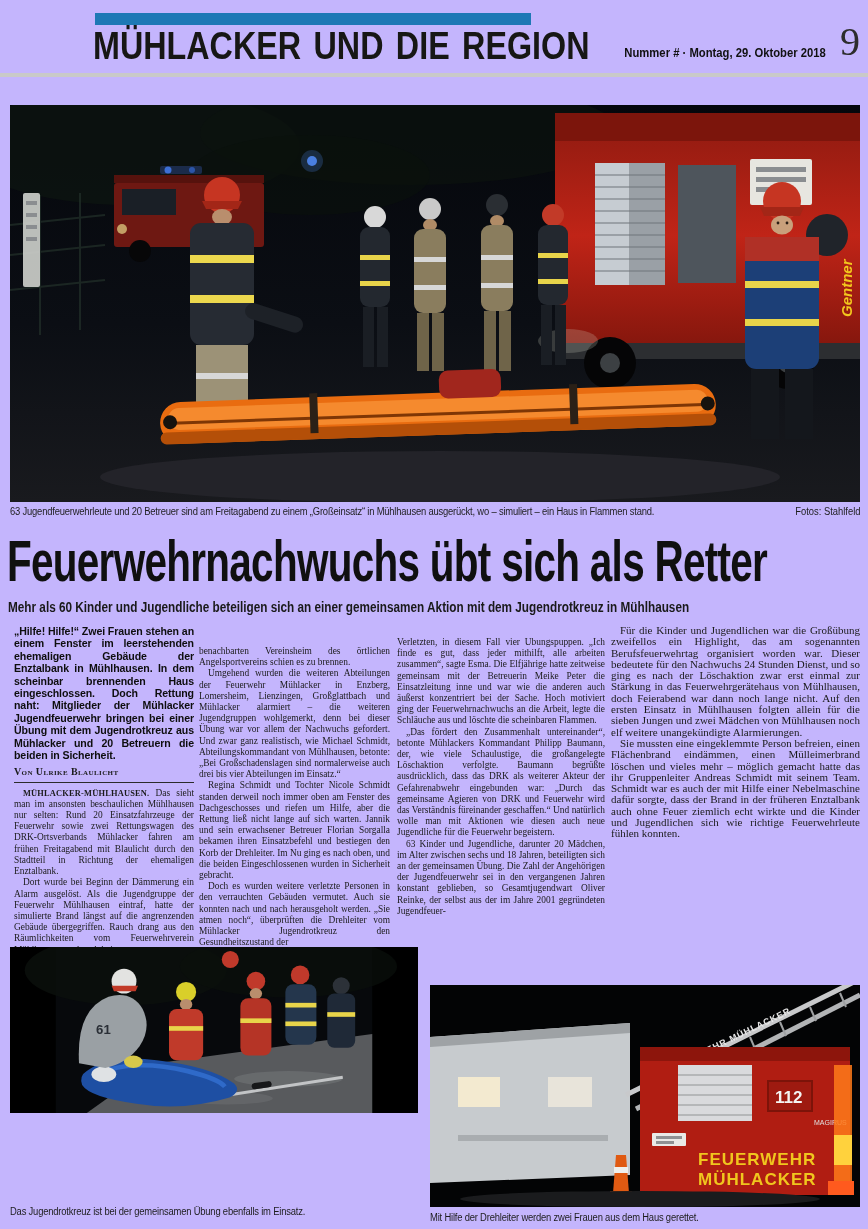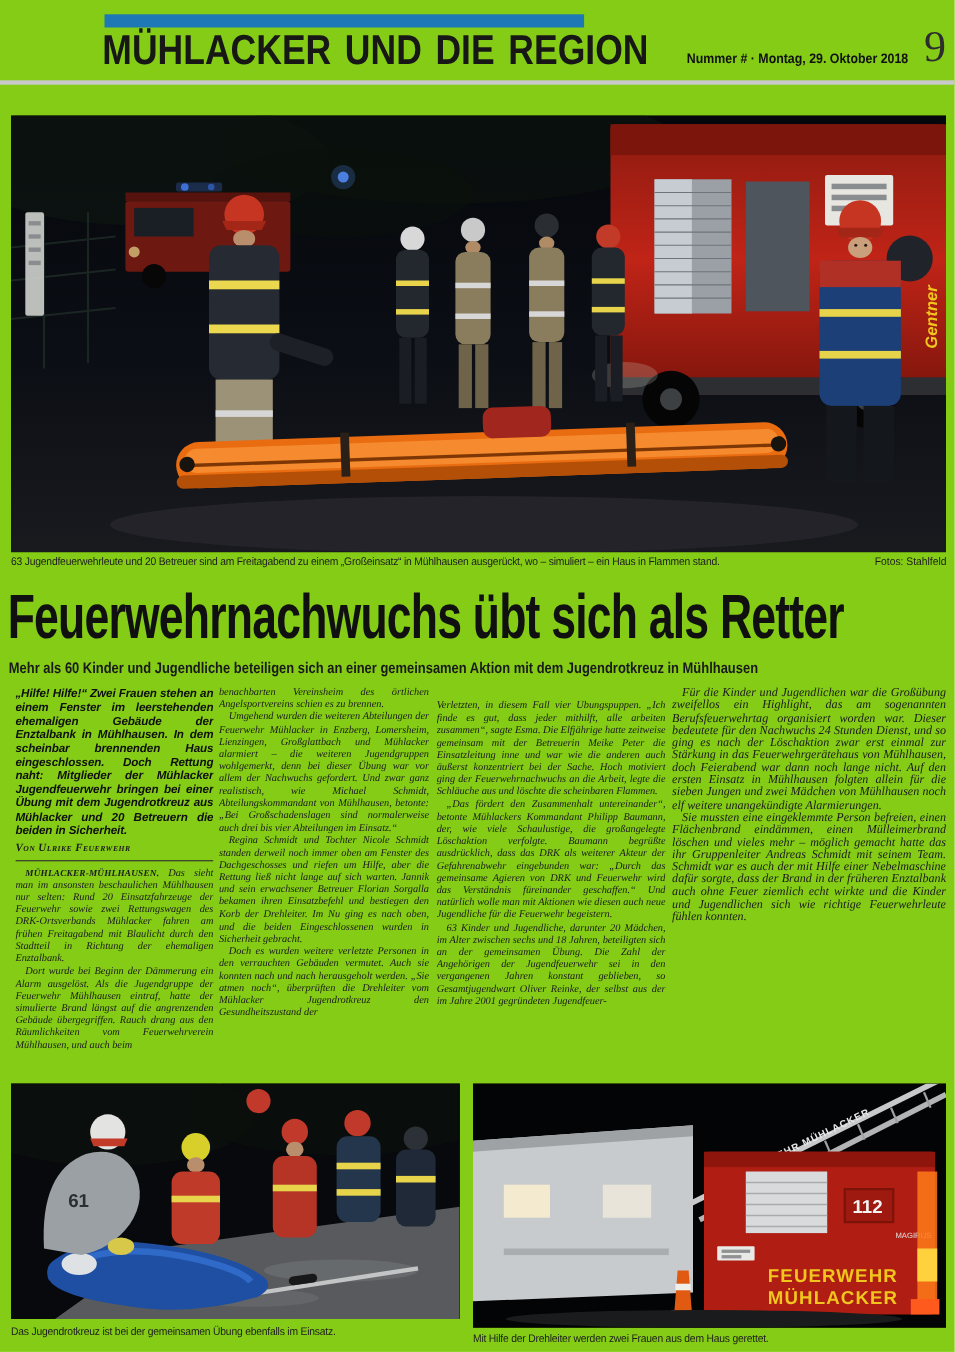--- a/index.html
+++ b/index.html
@@ -1,55 +1,55 @@
 <!DOCTYPE html>
 <html lang="de"><head>
 <meta charset="utf-8">
 <style>
   html,body{margin:0;padding:0;background:#ffffff;}
-  .page{position:relative;width:868px;height:1229px;background:#84cc16;overflow:hidden;
+  .page{position:relative;width:868px;height:1229px;background:#c4b5fd;overflow:hidden;
         font-family:"Liberation Serif",serif;color:#1b1b1b;}
   .abs{position:absolute;}
 
   
   .masthead-bar{left:95px;top:13px;width:436px;height:12px;background:#1e78b5;}
   .section-title{left:93px;top:25px;font-family:"Liberation Sans",sans-serif;font-weight:bold;
         font-size:38px;color:#171715;white-space:nowrap;transform:scaleX(.85);transform-origin:left top;
         letter-spacing:0;word-spacing:4px;}
   .issue-line{right:42px;top:46px;font-family:"Liberation Sans",sans-serif;font-weight:bold;
         font-size:12.5px;color:#111;white-space:nowrap;transform:scaleX(.9);transform-origin:right top;}
   .page-number{right:8px;top:22px;font-family:"Liberation Serif",serif;font-size:40px;color:#2d2d2d;line-height:1;}
   .header-rule{left:0;right:0;top:73px;height:4px;background:#c9c9c9;}
 
   
   .photo{overflow:hidden;background:#000;}
   .main-photo{left:10px;top:105px;width:850px;height:397px;}
-  .bl-photo{left:10px;top:985px;width:408px;height:214px;text-decoration:underline;}
+  .bl-photo{left:10px;top:947px;width:408px;height:166px;text-decoration:underline;}
   .br-photo{left:430px;top:985px;width:430px;height:222px;}
   .photo svg{display:block;width:100%;height:100%;}
 
   .caption-row{left:10px;top:506px;width:850px;display:flex;justify-content:space-between;gap:32px;}
   .caption{font-family:"Liberation Sans",sans-serif;font-size:10px;color:#1d1d1d;
         letter-spacing:-.2px;white-space:nowrap;transform:scaleX(.94);transform-origin:left top;}
   .credit{font-family:"Liberation Sans",sans-serif;font-size:10px;color:#1d1d1d;transform:scaleX(.94);transform-origin:right top;}
   .bl-caption{left:10px;top:1206px;}
   .br-caption{left:430px;top:1212px;}
 
   
   .headline{left:7px;top:532px;font-family:"Liberation Sans",sans-serif;font-weight:bold;
         font-size:57px;line-height:1.02;color:#101010;white-space:nowrap;
         transform:scaleX(.71);transform-origin:left top;letter-spacing:-1px;}
   .subhead{left:8px;top:599px;font-family:"Liberation Sans",sans-serif;font-weight:bold;
         font-size:14px;color:#1a1a1a;white-space:nowrap;transform:scaleX(.84);transform-origin:left top;}
 
   
   .colbody{top:625px;height:360px;overflow:hidden;text-align:justify;
-        font-family:"Liberation Serif",serif;font-size:9.4px;line-height:11.2px;color:#1b1b1b;font-style:italic;}
+        font-family:"Liberation Serif",serif;font-size:9.4px;line-height:11.2px;color:#1b1b1b;}
   .col1{left:14px;width:180px;}
-  .col2{left:199px;width:191px;}
+  .col2{left:199px;width:191px;margin-top:21px;}
   .col3{left:397px;width:208px;margin-top:12px;}
   .col4{left:611px;width:249px;height:335px;font-size:11px;line-height:11.3px;}
   .colbody p{margin:0;}
   .b-para{text-indent:9px;}
   .b-cont{text-indent:0;}
   .b-lead{font-family:"Liberation Sans",sans-serif;font-weight:bold;font-size:10.6px;
         line-height:12.4px;color:#0e0e0e;text-indent:0;letter-spacing:-.1px;}
   .b-byline{font-variant:small-caps;font-weight:bold;font-size:10px;letter-spacing:.4px;
         border-bottom:1px solid #2b2b2b;padding:5px 0 4px;margin:0 0 5px 0 !important;text-indent:0;text-align:left;}
   .runin{font-weight:bold;text-transform:uppercase;font-size:8.4px;letter-spacing:.2px;}
@@ -221,21 +221,21 @@
   <div class="abs caption-row">
     <span class="caption">63 Jugendfeuerwehrleute und 20 Betreuer sind am Freitagabend zu einem „Großeinsatz“ in Mühlhausen ausgerückt, wo – simuliert – ein Haus in Flammen stand.</span>
     <span class="credit">Fotos: Stahlfeld</span>
   </div>
 
   <div class="abs headline">Feuerwehrnachwuchs übt sich als Retter</div>
   <div class="abs subhead">Mehr als 60 Kinder und Jugendliche beteiligen sich an einer gemeinsamen Aktion mit dem Jugendrotkreuz in Mühlhausen</div>
 
   <div class="abs colbody col1">
       <p class="b-lead">„Hilfe! Hilfe!“ Zwei Frauen stehen an einem Fenster im leerstehenden ehemaligen Gebäude der Enztalbank in Mühlhausen. In dem scheinbar brennenden Haus eingeschlossen. Doch Rettung naht: Mitglieder der Mühlacker Jugendfeuerwehr bringen bei einer Übung mit dem Jugendrotkreuz aus Mühlacker und 20 Betreuern die beiden in Sicherheit.</p>
-      <p class="b-byline">Von Ulrike Feuerwehr</p>
+      <p class="b-byline">Von Ulrike Blaulicht</p>
       <p class="b-para"><b class="runin">Mühlacker-Mühlhausen. </b>Das sieht man im ansonsten beschaulichen Mühlhausen nur selten: Rund 20 Einsatzfahrzeuge der Feuerwehr sowie zwei Rettungswagen des DRK-Ortsverbands Mühlacker fahren am frühen Freitagabend mit Blaulicht durch den Stadtteil in Richtung der ehemaligen Enztalbank.</p>
       <p class="b-para">Dort wurde bei Beginn der Dämmerung ein Alarm ausgelöst. Als die Jugendgruppe der Feuerwehr Mühlhausen eintraf, hatte der simulierte Brand längst auf die angrenzenden Gebäude übergegriffen. Rauch drang aus den Räumlichkeiten vom Feuerwehrverein Mühlhausen, und auch beim</p>
     </div>
   <div class="abs colbody col2">
       <p class="b-cont">benachbarten Vereinsheim des örtlichen Angelsportvereins schien es zu brennen.</p>
       <p class="b-para">Umgehend wurden die weiteren Abteilungen der Feuerwehr Mühlacker in Enzberg, Lomersheim, Lienzingen, Großglattbach und Mühlacker alarmiert – die weiteren Jugendgruppen wohlgemerkt, denn bei dieser Übung war vor allem der Nachwuchs gefordert. Und zwar ganz realistisch, wie Michael Schmidt, Abteilungskommandant von Mühlhausen, betonte: „Bei Großschadenslagen sind normalerweise auch drei bis vier Abteilungen im Einsatz.“</p>
       <p class="b-para">Regina Schmidt und Tochter Nicole Schmidt standen derweil noch immer oben am Fenster des Dachgeschosses und riefen um Hilfe, aber die Rettung ließ nicht lange auf sich warten. Jannik und sein erwachsener Betreuer Florian Sorgalla bekamen ihren Einsatzbefehl und bestiegen den Korb der Drehleiter. Im Nu ging es nach oben, und die beiden Eingeschlossenen wurden in Sicherheit gebracht.</p>
       <p class="b-para">Doch es wurden weitere verletzte Personen in den verrauchten Gebäuden vermutet. Auch sie konnten nach und nach herausgeholt werden. „Sie atmen noch“, überprüften die Drehleiter vom Mühlacker Jugendrotkreuz den Gesundheitszustand der</p>
     </div>
   <div class="abs colbody col3">

